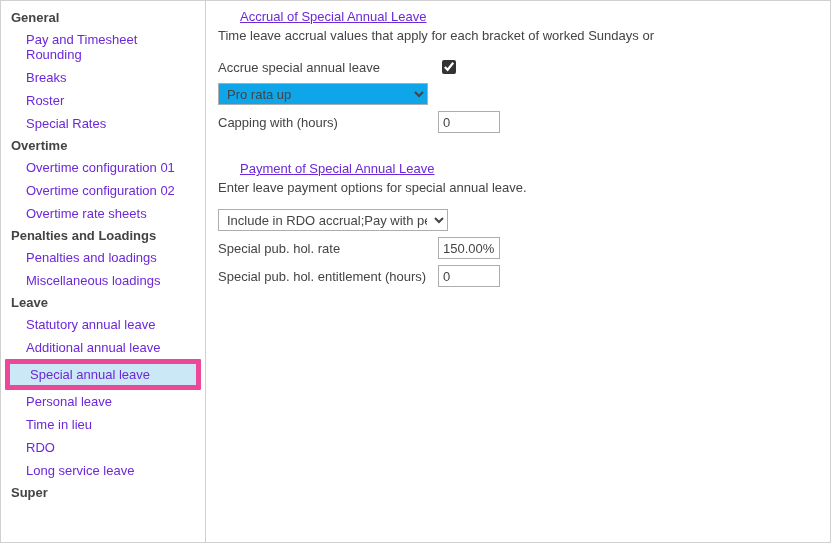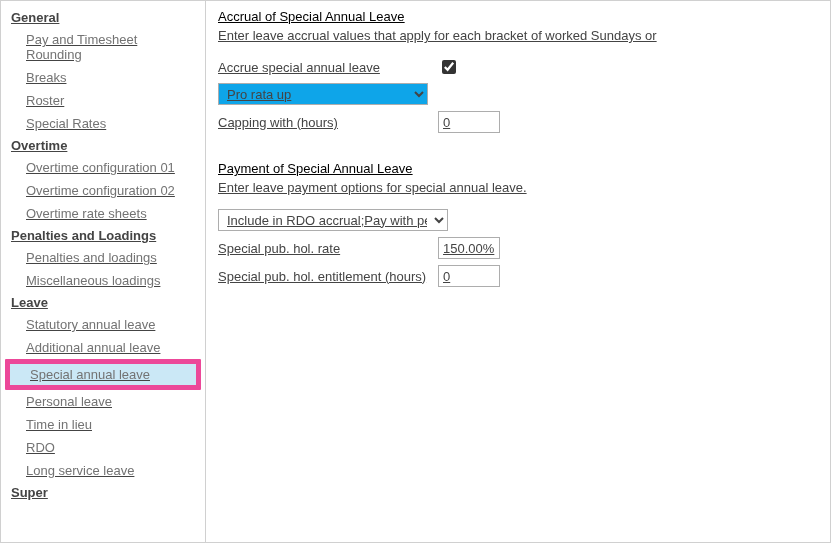--- a/index.html
+++ b/index.html
@@ -8,53 +8,53 @@
     font-family: "Segoe UI", Tahoma, Arial, sans-serif;
     font-size: 13px;
     color: #444;
     background: #fff;
   }
   .window {
     width: 831px;
     height: 543px;
     border: 1px solid #d0d0d0;
     display: flex;
-    text-decoration: underline;
   }
   .sidebar {
     width: 205px;
     border-right: 1px solid #d0d0d0;
     padding: 6px 4px;
     overflow: auto;
   }
   .section-header {
     font-weight: bold;
     color: #444;
     padding: 3px 6px;
     cursor: default;
   }
   .nav-item {
     padding: 3px 6px 3px 20px;
     cursor: pointer;
-    color: #737373;
+    color: #6d28d9;
     border: 1px solid transparent;
   }
   .nav-item.selected {
     border: 5px solid #ec4899;
     background: #cbe8f6;
     border-radius: 1px;
   }
   .main {
     flex: 1;
     padding: 8px 12px;
   }
   .group-title {
-    color: #000000;
+    color: #6d28d9;
     text-decoration: underline;
     margin-bottom: 4px;
+    margin-left: 22px;
   }
   .group-desc {
     color: #444;
     margin-bottom: 14px;
   }
   .row {
     display: flex;
     align-items: center;
     margin-bottom: 6px;
   }
@@ -130,21 +130,21 @@
     <div class="nav-item">RDO</div>
     <div class="nav-item">Long service leave</div>
 
     <div class="section-header">Super</div>
 
   </div>
 
   <div class="main">
 
     <div class="group-title">Accrual of Special Annual Leave</div>
-    <div class="group-desc">Enter leave accrual values that apply for each bracket of worked Sundays or</div>
+    <div class="group-desc">Time leave accrual values that apply for each bracket of worked Sundays or</div>
 
     <div class="row">
       <div class="label">Accrue special annual leave</div>
       <input type="checkbox" class="checkbox" checked="" style="">
     </div>
 
     <div class="row">
       <select class="select">
         <option>Pro rata up</option>
       </select>

